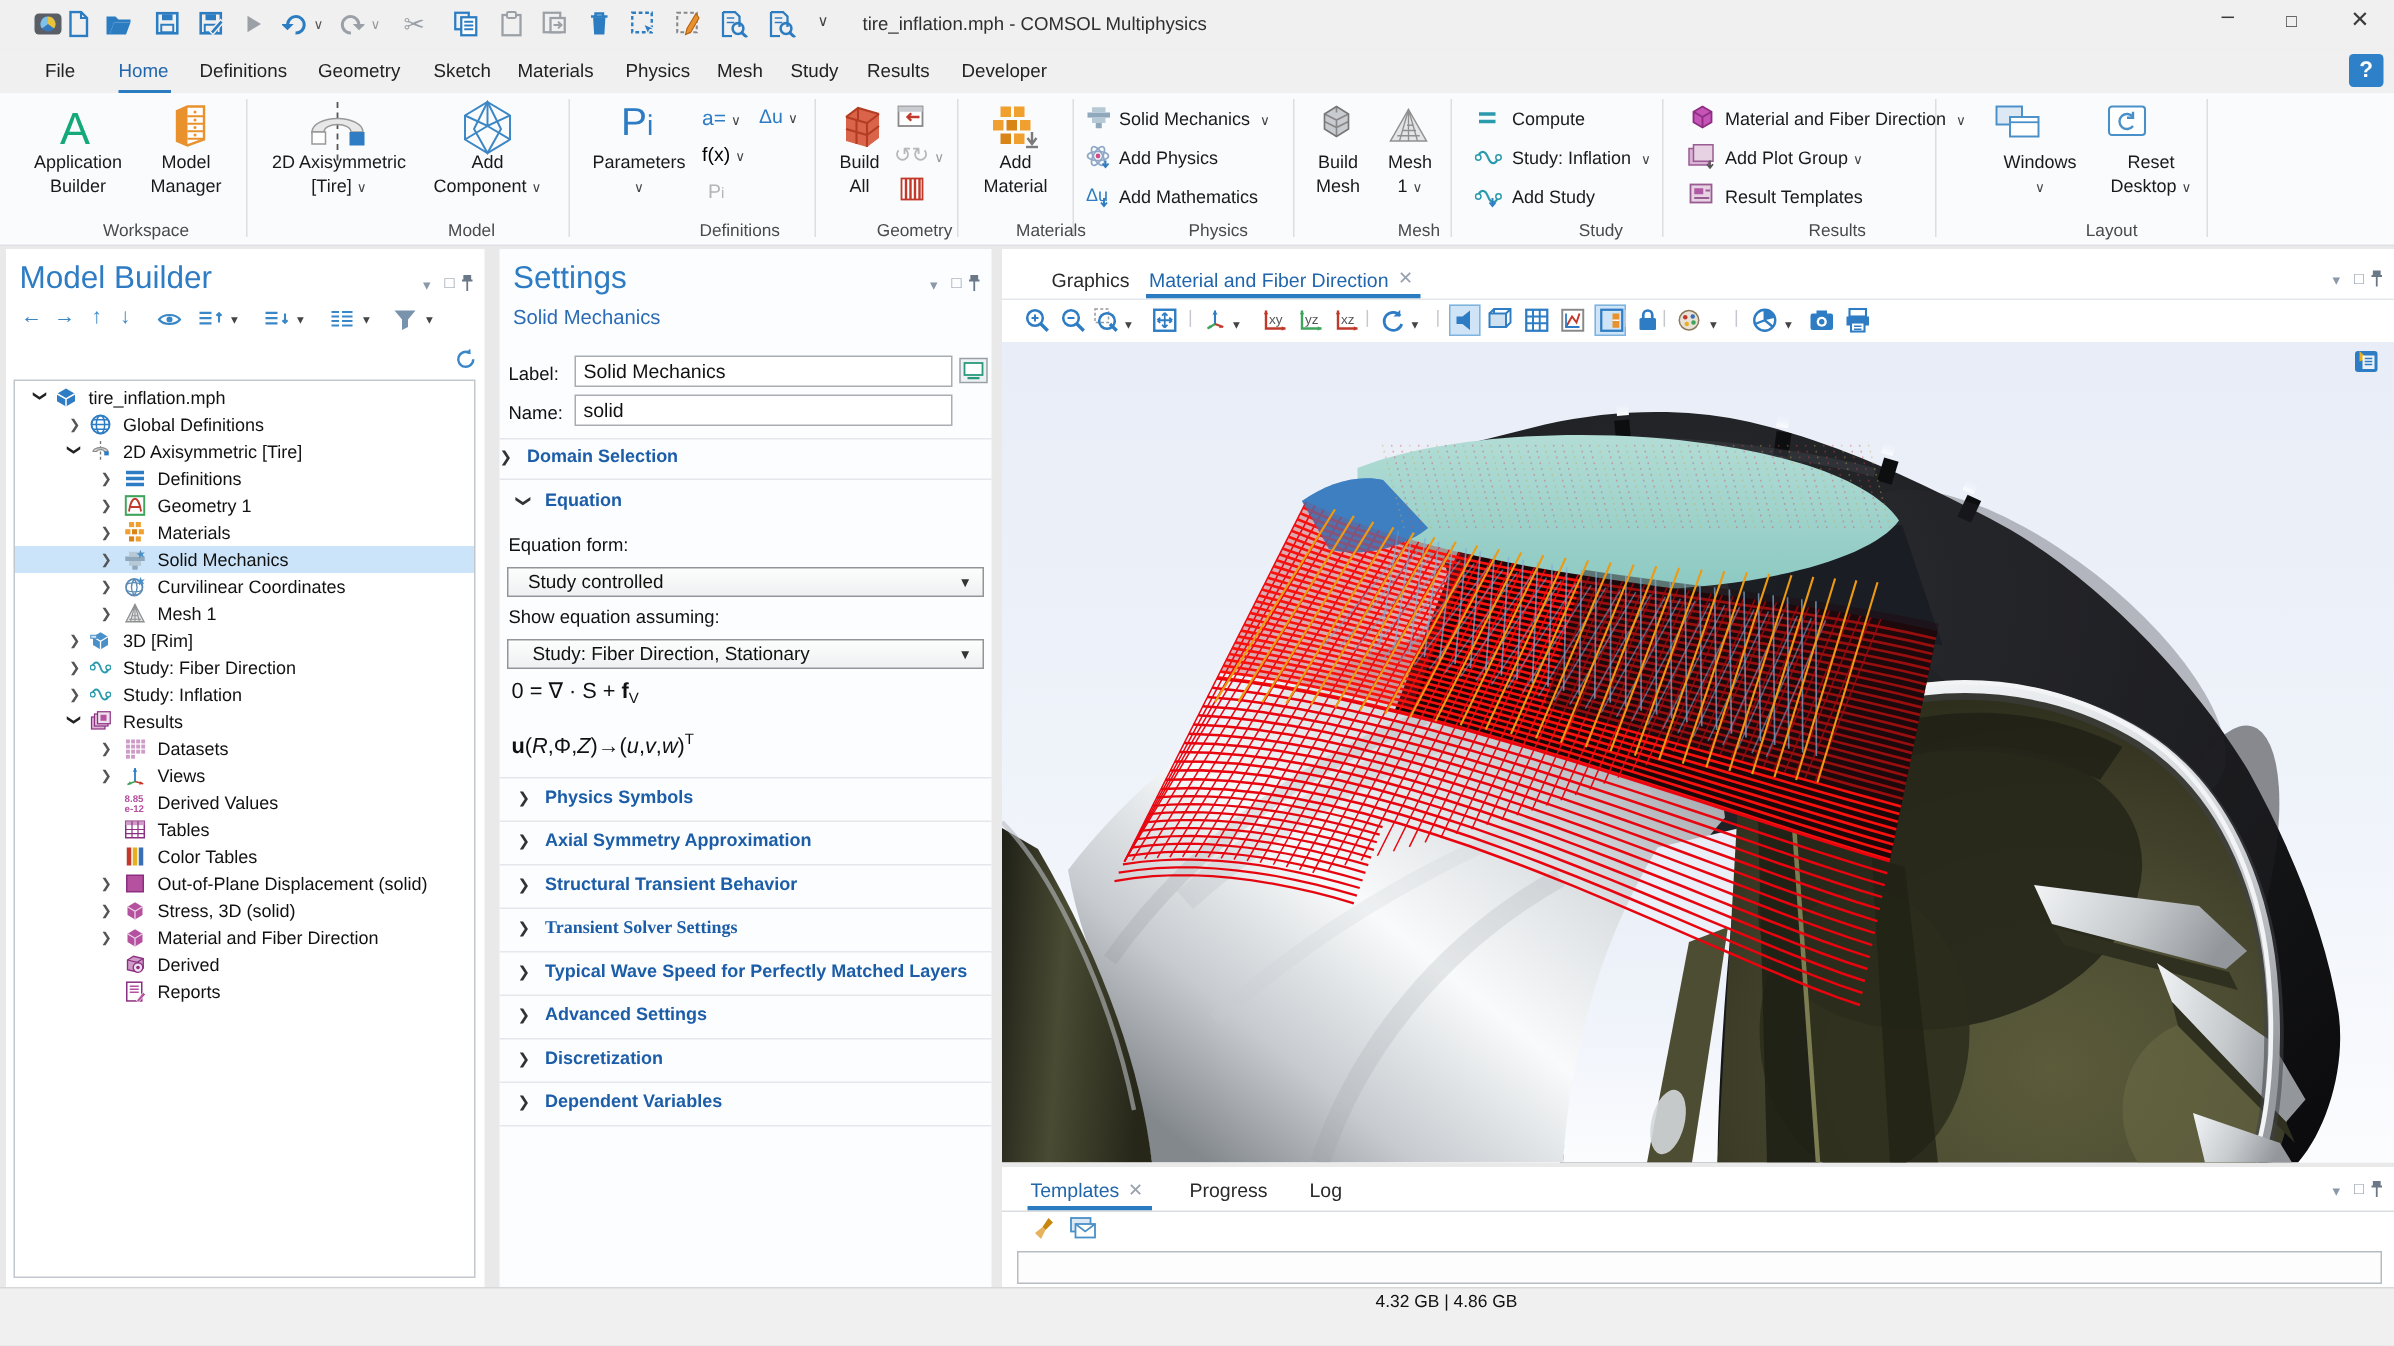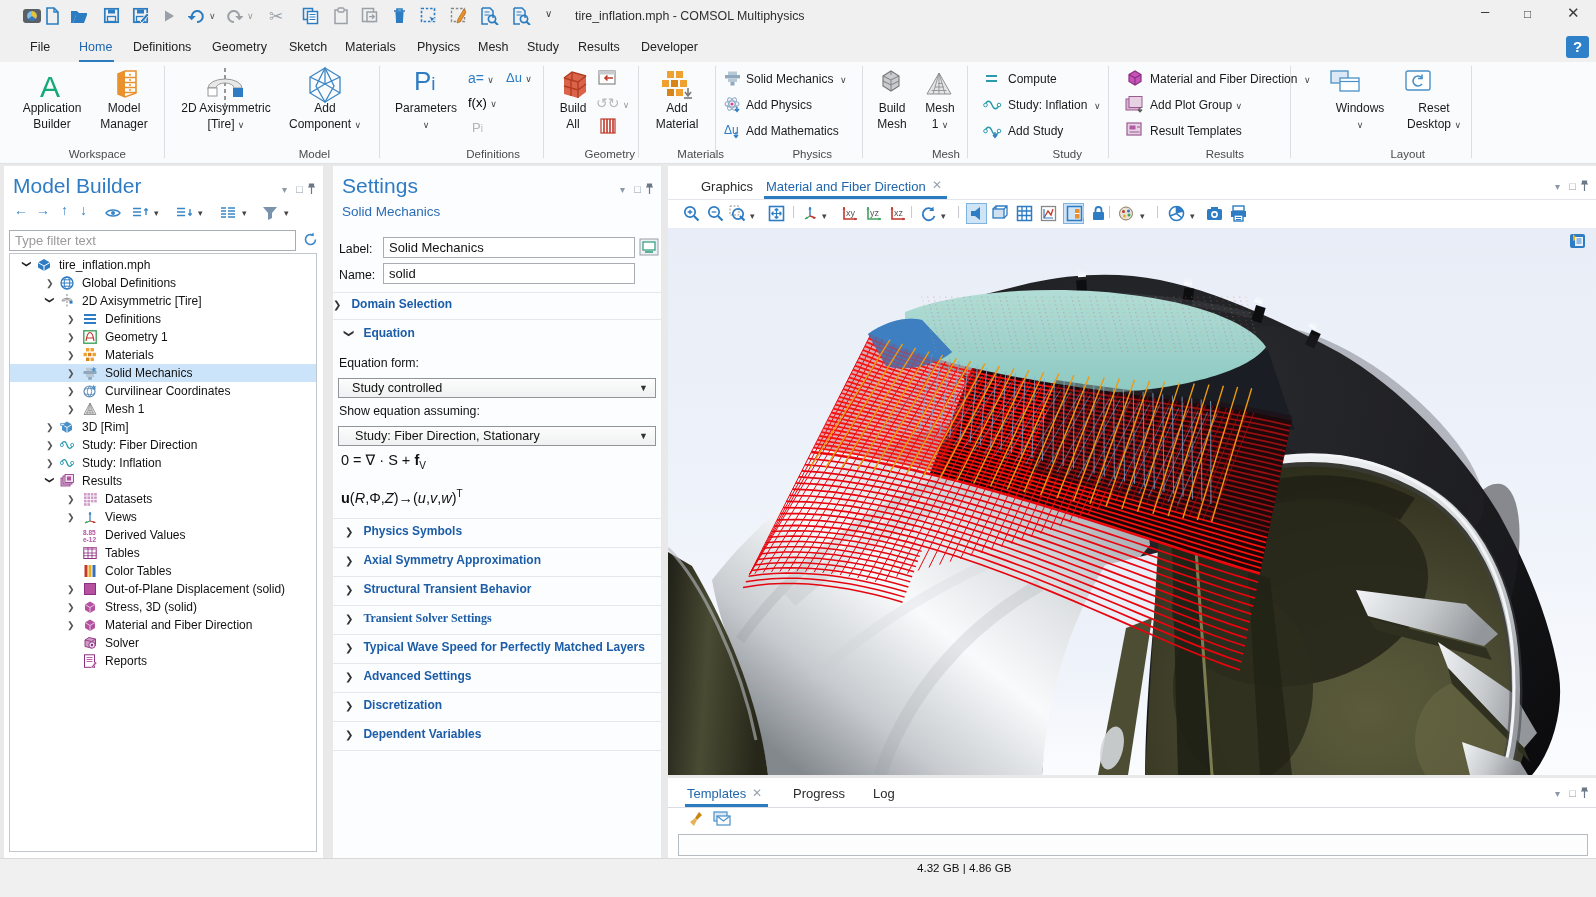--- a/index.html
+++ b/index.html
@@ -341,21 +341,20 @@
     </svg>
     <div class="abs" style="left:194px;top:42px;color:#444;font-size:9px">▾</div>
     <svg class="abs" style="left:216px;top:40px" width="16" height="13" viewBox="0 0 16 13">
       <path d="M1 2h5M1 5h5M1 8h5M1 11h5M8 2h7M8 5h7M8 8h7M8 11h7" stroke="#3a87c8" stroke-width="1.4"></path>
     </svg>
     <div class="abs" style="left:238px;top:42px;color:#444;font-size:9px">▾</div>
     <svg class="abs" style="left:258px;top:40px" width="18" height="14" viewBox="0 0 18 14">
       <path d="M1 1h14l-5 6v5l-4 2V7z" fill="#7a93ad" stroke="none"></path>
     </svg>
     <div class="abs" style="left:280px;top:42px;color:#444;font-size:9px">▾</div>
-    <div class="tfield" style="left:5px;top:64px;width:287px;height:21px;color:#9a9a9a;line-height:19px;">Type filter text</div>
     <svg class="abs" style="left:299px;top:66px" width="15" height="15" viewBox="0 0 15 15">
       <path d="M12.5 7.5 A5 5 0 1 1 10 3.2" fill="none" stroke="#3a87c8" stroke-width="1.6"></path>
       <path d="M10.5 0.5 L10.8 4.2 L7.2 3.4z" fill="#3a87c8"></path>
     </svg>
     <div class="abs" style="left:5px;top:87px;width:308px;height:599px;border:1px solid #c2c7cd;background:#fff;overflow:hidden">
       <div class="trarrow" style="left:13px;top:5px;color:#222;transform:rotate(90deg)">❯</div>
       <svg class="abs" style="left:27px;top:4px" width="14" height="14" viewBox="0 0 14 14">
         <path d="M7 1 L13 4.5 L13 9.5 L7 13 L1 9.5 L1 4.5z" fill="#2e7cc3"></path>
         <path d="M1 4.5 L7 8 L13 4.5M7 8V13" stroke="#fff" stroke-width="1" fill="none"></path>
       </svg>
@@ -513,21 +512,21 @@
         <path d="M2 4.5 L7 1.5 L12 4.5 L12 10 L7 13 L2 10z" fill="#b5519f"></path>
         <path d="M2 4.5 L7 7.5 L12 4.5M7 7.5V13" stroke="#e8d2e5" stroke-width="0.9" fill="none"></path>
       </svg>
       <div class="treerow" style="left:95px;top:362px">Material and Fiber Direction</div>
       <svg class="abs" style="left:73px;top:382px" width="14" height="14" viewBox="0 0 14 14">
         <path d="M2 4 L6 1.5 L12.5 3 L12.5 9.5 L8.5 12 L2 10.5z" fill="#cf9cc8" stroke="#8c2f80" stroke-width="0.9"></path>
         <path d="M2 4 L8.5 5.5 L12.5 3M8.5 5.5V12" stroke="#8c2f80" stroke-width="0.8" fill="none"></path>
         <circle cx="9" cy="9" r="3.2" fill="#efe0ed" stroke="#8c2f80" stroke-width="0.9"></circle>
         <circle cx="9" cy="9" r="1.2" fill="#8c2f80"></circle>
       </svg>
-      <div class="treerow" style="left:95px;top:380px">Solver</div>
+      <div class="treerow" style="left:95px;top:380px">Derived</div>
       <svg class="abs" style="left:73px;top:400px" width="14" height="14" viewBox="0 0 14 14">
         <rect x="1.5" y="0.8" width="10" height="12.5" fill="#fff" stroke="#8c2f80" stroke-width="1"></rect>
         <path d="M3.5 3.5h6M3.5 5.5h6M3.5 7.5h6" stroke="#b5519f" stroke-width="0.9"></path>
         <path d="M8 13 L12.5 7.5 L14 9 L9.5 14z" fill="#b5519f" stroke="#fff" stroke-width="0.5"></path>
       </svg>
       <div class="treerow" style="left:95px;top:398px">Reports</div>
     </div>
   </div>
 <div class="panel" style="left:333px;top:166px;width:328px;height:692px;background:#fcfdfe">
     <div class="phead-title abs" style="left:9px;top:8px;">Settings</div>

